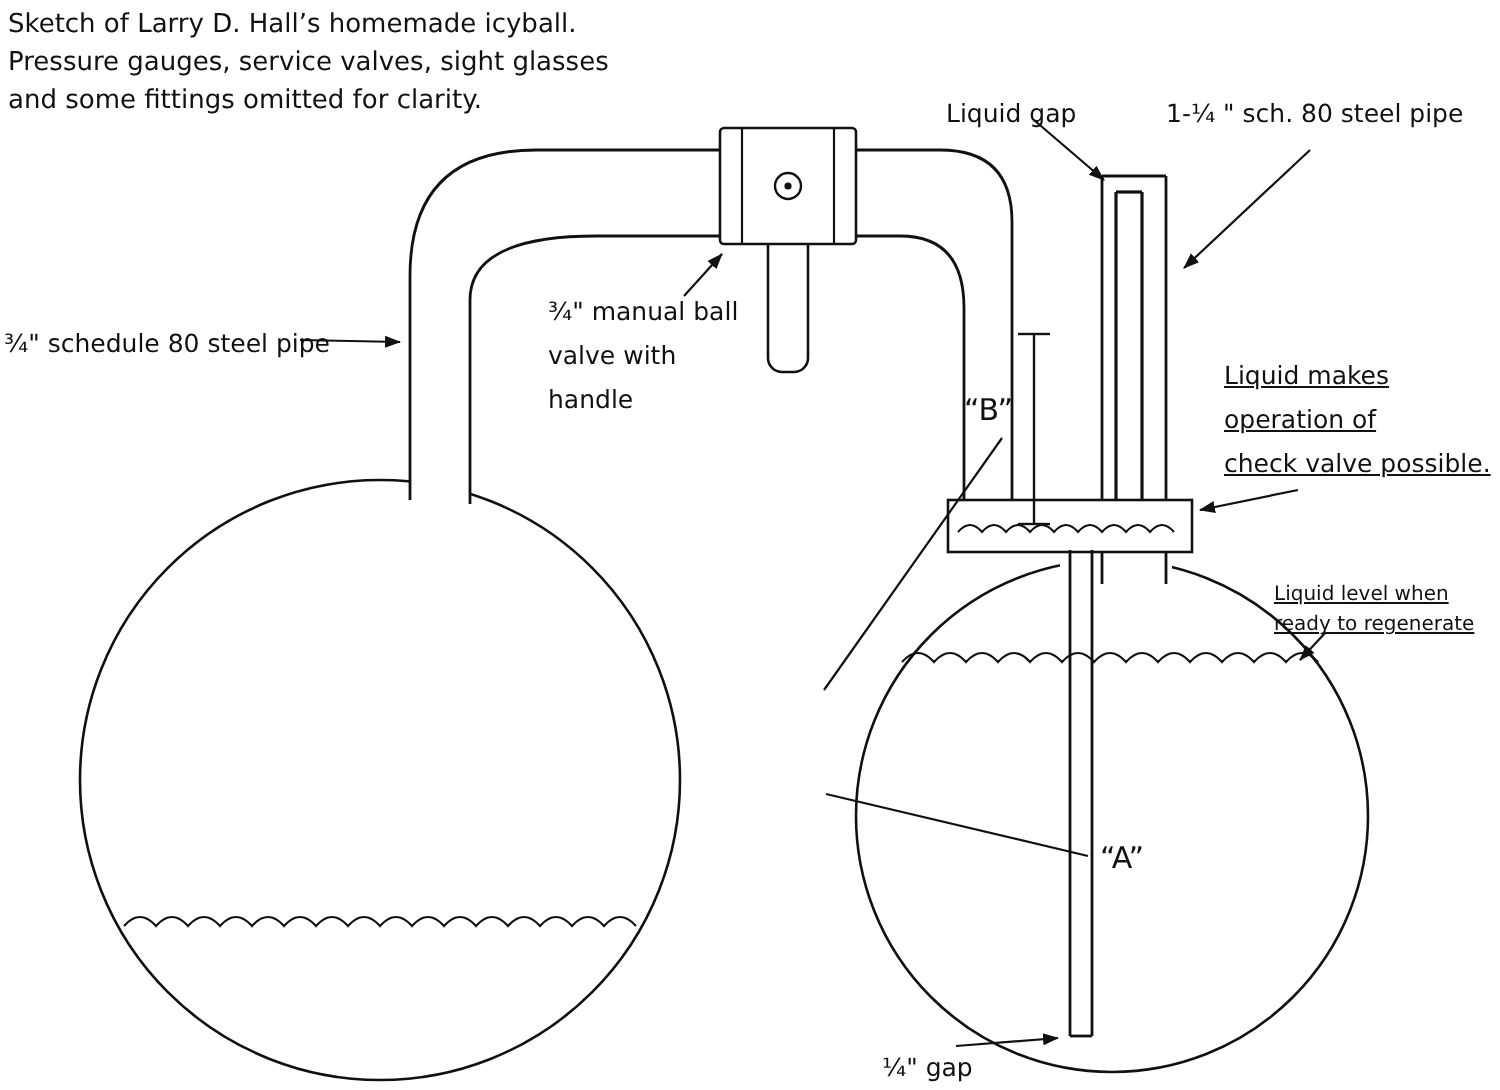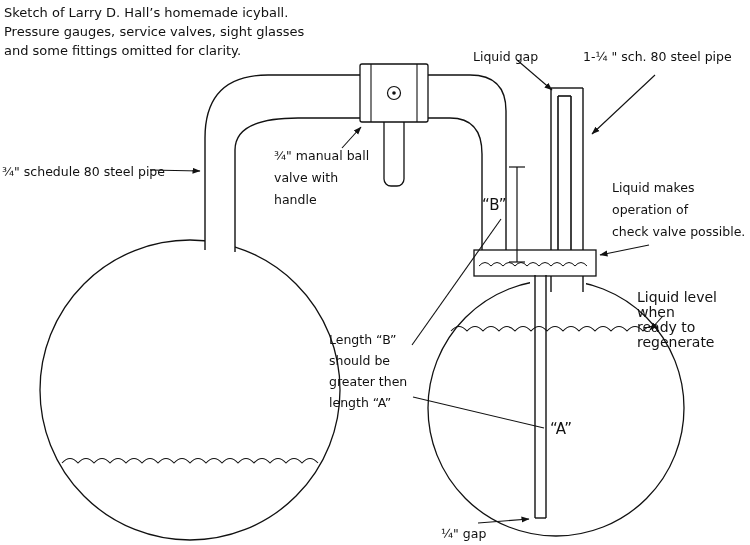--- a/index.html
+++ b/index.html
@@ -14,21 +14,21 @@
   .sheet svg{position:absolute;left:0;top:0;}
   .lbl{
     position:absolute;
     white-space:pre-line;
     font-size:12.5px;
     line-height:20px;
     color:#111111;
   }
   .lbl.title{font-size:13px;line-height:19px;}
   .lbl.big{font-size:15px;line-height:16px;white-space:nowrap;}
-  .lbl.small{font-size:14px;line-height:15px;}
+  .lbl.small{font-size:10px;line-height:15px;text-decoration:underline;}
   .lbl.nowrap{white-space:nowrap;}
   .lbl.lh22{line-height:22px;}
   .lbl.lh21{line-height:21px;}
 </style>
 </head>
 <body>
 
 <div class="sheet">
 
   <svg width="750" height="545" viewBox="0 0 750 545">
@@ -108,31 +108,27 @@
   <div class="lbl nowrap" style="left:2px;top:162px;">¾" schedule 80 steel pipe</div>
 
   <div class="lbl lh22" style="left:274px;top:145px;width:110px;">¾" manual ball
 valve with
 handle</div>
 
   <div class="lbl nowrap" style="left:473px;top:47px;">Liquid gap</div>
 
   <div class="lbl nowrap" style="left:583px;top:47px;">1-¼ " sch. 80 steel pipe</div>
 
-  <div class="lbl lh22" style="left:612px;top:177px;width:138px;">Liquid makes
+  <div class="lbl lh22" style="left:612px;top:177px;width:138px;text-decoration:underline;">Liquid makes
 operation of
 check valve possible.</div>
 
   <div class="lbl small" style="left:637px;top:290px;width:112px;">Liquid level when
 ready to regenerate</div>
 
-  <div class="lbl lh21" style="left:329px;top:329px;width:110px;">Length “B”
-should be
-greater then
-length “A”</div>
 
   <div class="lbl big" style="left:482px;top:197px;">“B”</div>
 
   <div class="lbl big" style="left:550px;top:421px;">“A”</div>
 
   <div class="lbl nowrap" style="left:441px;top:524px;">¼" gap</div>
 
 </div>
 
 </body></html>

